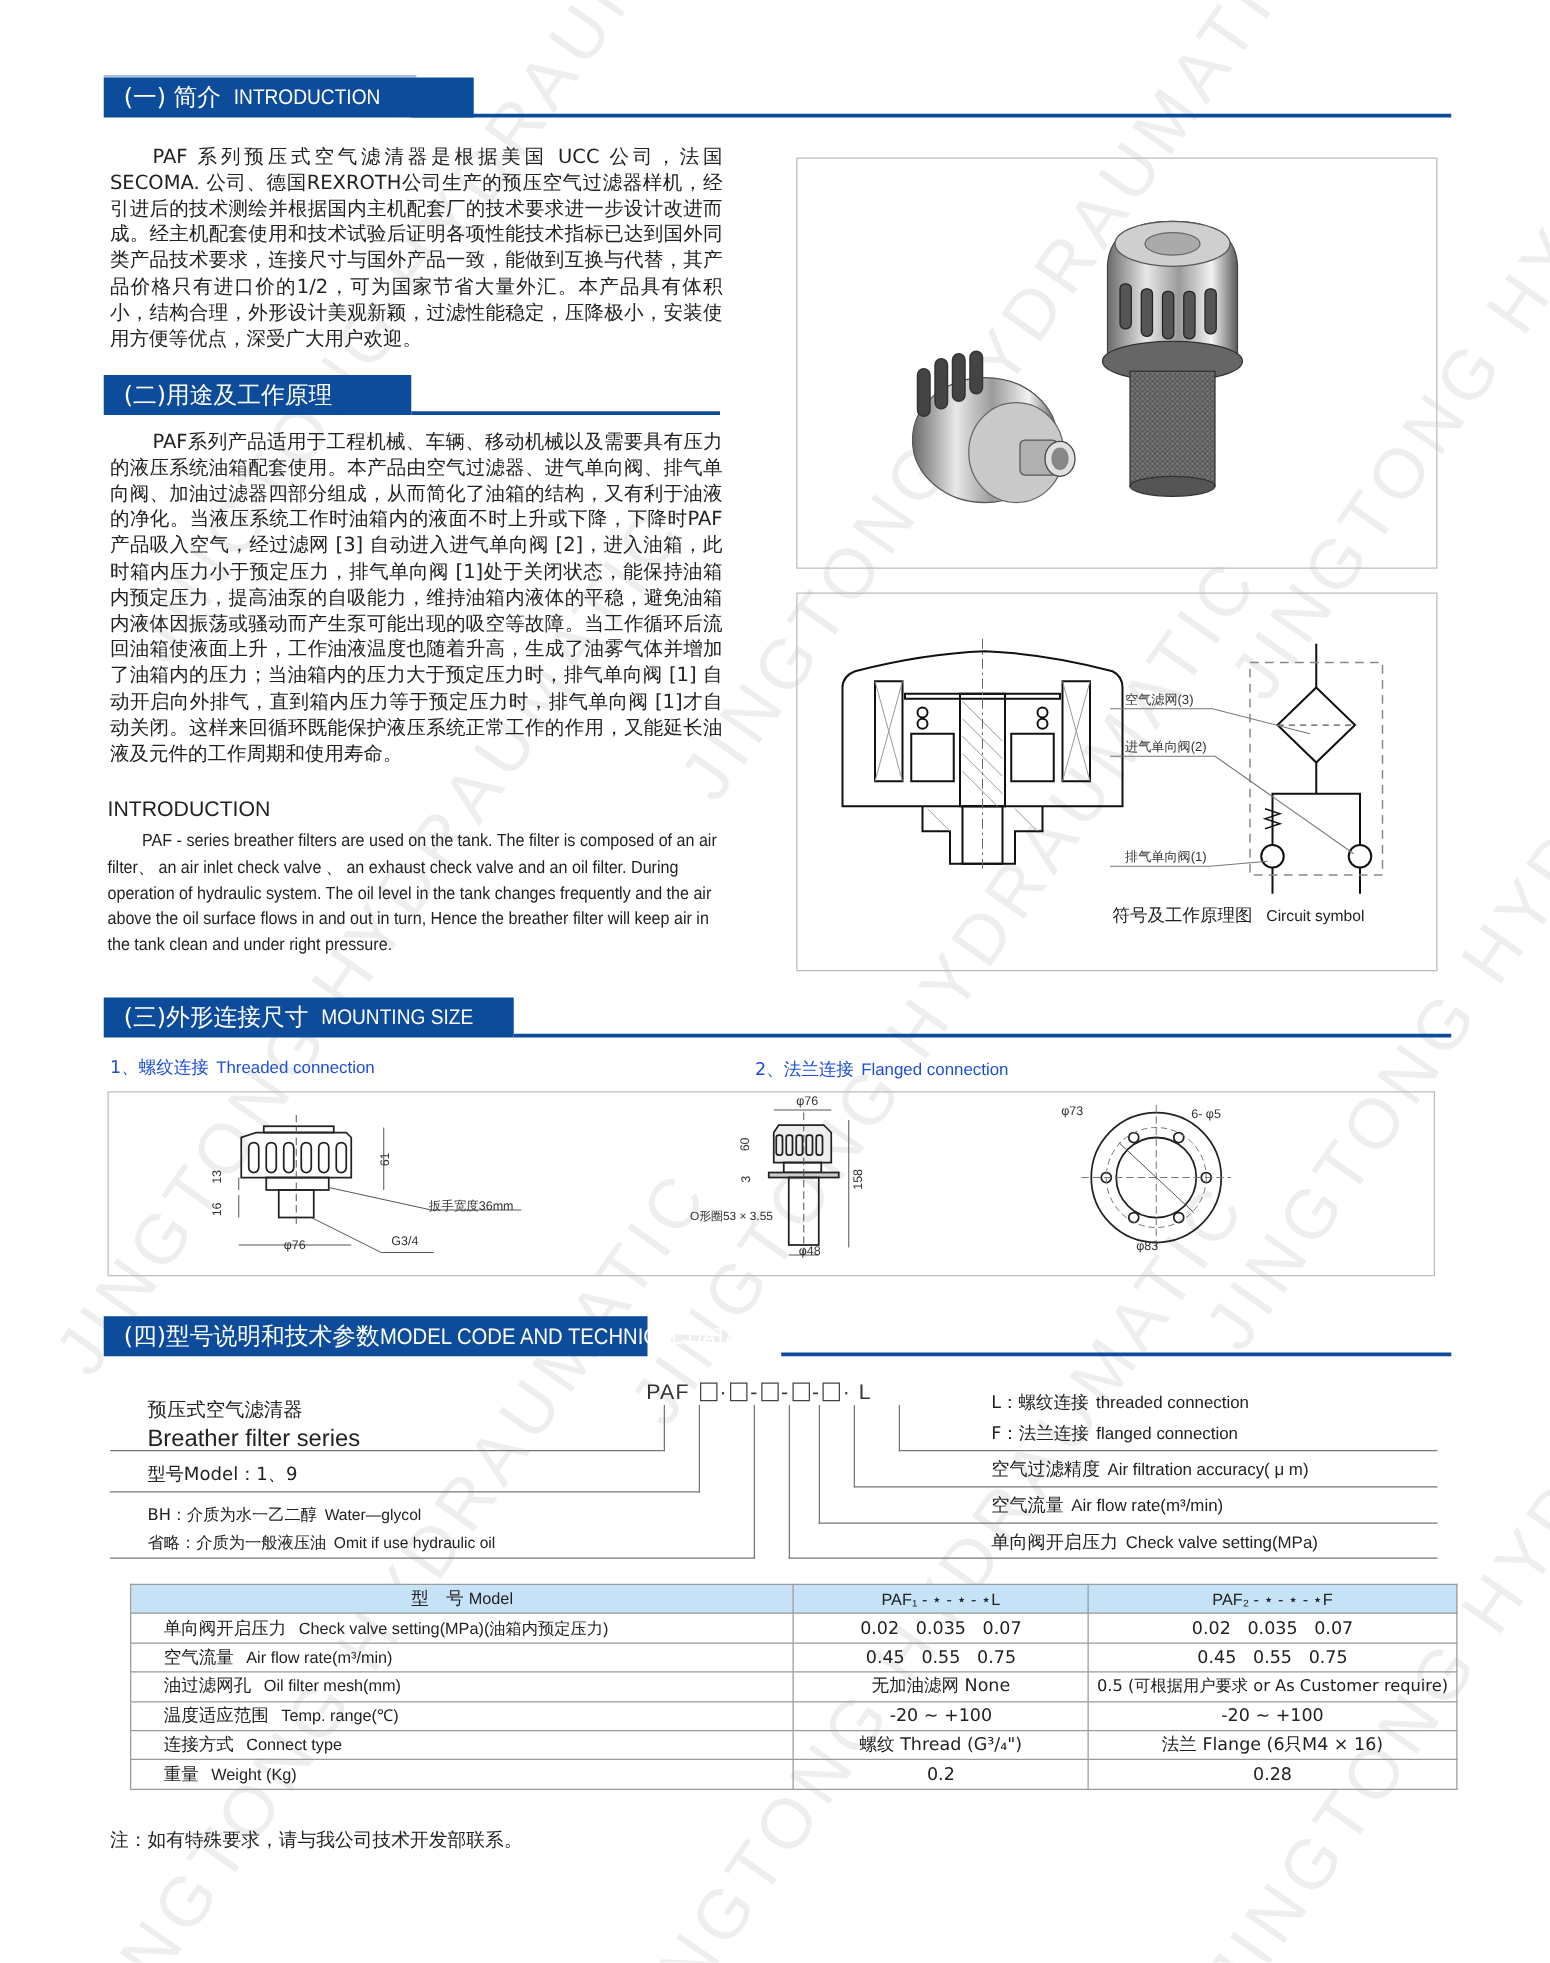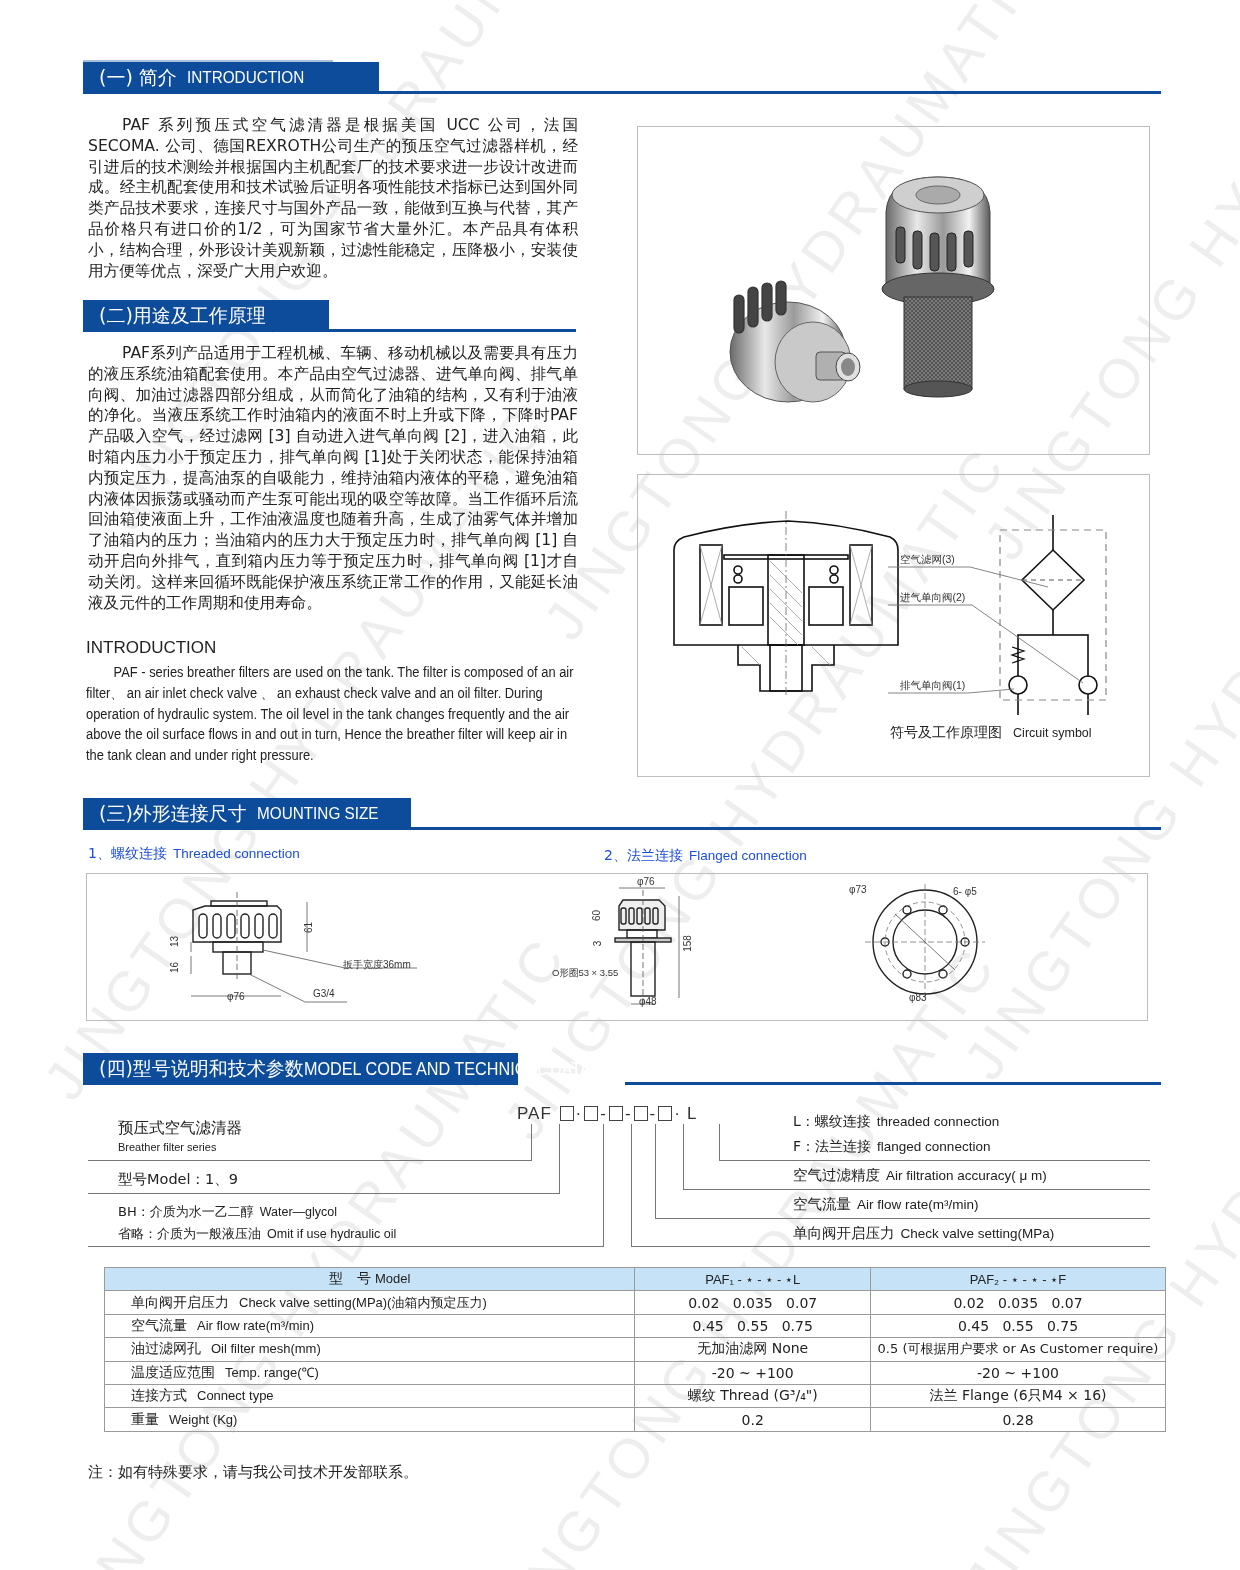--- a/index.html
+++ b/index.html
@@ -279,21 +279,21 @@
 <div class="code-line" style="left:631px;top:1124px;width:1px;height:123px"></div>
 <div class="code-line" style="left:631px;top:1246px;width:519px;height:1px"></div>
 <div class="code-line" style="left:655px;top:1124px;width:1px;height:95px"></div>
 <div class="code-line" style="left:655px;top:1218px;width:495px;height:1px"></div>
 <div class="code-line" style="left:683px;top:1124px;width:1px;height:66px"></div>
 <div class="code-line" style="left:683px;top:1189px;width:467px;height:1px"></div>
 <div class="code-line" style="left:719px;top:1124px;width:1px;height:37px"></div>
 <div class="code-line" style="left:719px;top:1160px;width:431px;height:1px"></div>
 
 <div class="code-txt" style="left:118px;top:1118px;font-size:15.5px">预压式空气滤清器</div>
-<div class="code-txt" style="left:118px;top:1141px;font-family:'Liberation Sans',sans-serif;font-size:11px">Breather filter series</div>
+<div class="code-txt" style="left:118px;top:1141px;font-family:'Liberation Sans',sans-serif;font-size:19px">Breather filter series</div>
 <div class="code-txt" style="left:118px;top:1170px">型号Model：1、9</div>
 <div class="code-txt" style="left:118px;top:1203px;font-size:13px"><span>BH：介质为水一乙二醇</span><span class="en" style="font-size:12.5px">Water—glycol</span></div>
 <div class="code-txt" style="left:118px;top:1225px;font-size:13px"><span>省略：介质为一般液压油</span><span class="en" style="font-size:12.5px">Omit if use hydraulic oil</span></div>
 
 <div class="code-txt" style="left:793px;top:1113px;font-size:14px"><span>L：螺纹连接</span><span class="en">threaded connection</span></div>
 <div class="code-txt" style="left:793px;top:1138px;font-size:14px"><span>F：法兰连接</span><span class="en">flanged connection</span></div>
 <div class="code-txt" style="left:793px;top:1166px"><span>空气过滤精度</span><span class="en">Air filtration accuracy( μ m)</span></div>
 <div class="code-txt" style="left:793px;top:1195px"><span>空气流量</span><span class="en">Air flow rate(m³/min)</span></div>
 <div class="code-txt" style="left:793px;top:1224px"><span>单向阀开启压力</span><span class="en">Check valve setting(MPa)</span></div>
 

